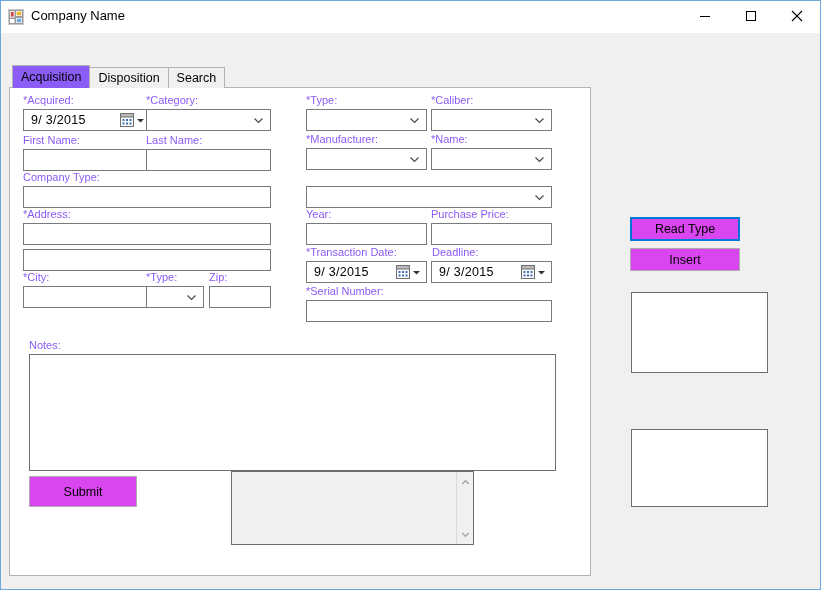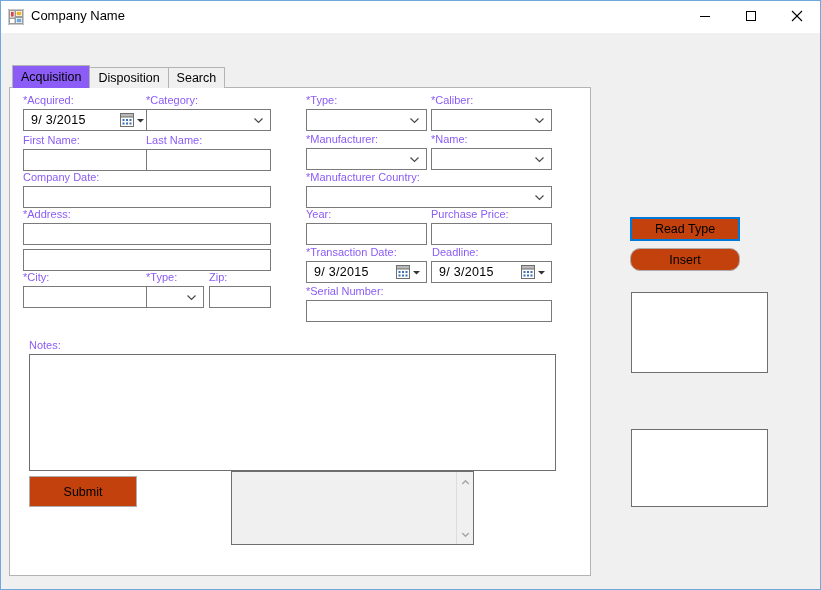--- a/index.html
+++ b/index.html
@@ -152,21 +152,21 @@
     padding-left: 7px;
     white-space: nowrap;
     letter-spacing: 0.3px;
   }
   .dtp .dtp-cal { padding-right: 2px; display: flex; align-items: center; }
   .dtp .dtp-arrow { padding-right: 5px; display: flex; align-items: center; }
 
   .btn {
     position: absolute;
     box-sizing: border-box;
-    background: #c2410c;
+    background: #d946ef;
     border: 1px solid #adadad;
     font-size: 12.5px;
     color: #000;
     font-family: "Liberation Sans", sans-serif;
     display: flex;
     align-items: center;
     justify-content: center;
     padding: 0;
   }
   .btn.focused {
@@ -284,21 +284,21 @@
       <span class="dtp-arrow">
         <svg width="9" height="9" viewBox="0 0 9 9">
             <path d="M1 3 L4.5 6.5 L8 3 Z" fill="#333"></path>
           </svg>
       </span>
     </div>
 
     <span class="lbl" style="left:13px; top:45px;">First Name:</span>
     <input class="txt" style="left: 13px; top: 61px; width: 128px; height: 22px;" value="">
 
-    <span class="lbl" style="left:13px; top:82px;">Company Date:</span>
+    <span class="lbl" style="left:13px; top:82px;">Company Type:</span>
     <input class="txt" style="left: 13px; top: 98px; width: 248px; height: 22px;" value="">
 
     <span class="lbl" style="left:13px; top:119px;">*Address:</span>
     <input class="txt" style="left: 13px; top: 135px; width: 248px; height: 22px;" value="">
     <input class="txt" style="left: 13px; top: 161px; width: 248px; height: 22px;" value="">
 
     <span class="lbl" style="left:13px; top:182px;">*City:</span>
     <input class="txt" style="left: 13px; top: 198px; width: 128px; height: 22px;" value="">
 
     <span class="lbl" style="left:136px; top:5px;">*Category:</span>
@@ -342,21 +342,20 @@
       </svg>
     </div>
 
     <span class="lbl" style="left:421px; top:44px;">*Name:</span>
     <div class="combo" style="left:421px; top:60px; width:121px; height:22px;">
       <svg class="chev" width="11" height="11" viewBox="0 0 11 11">
         <path d="M1.5 3.5 L5.5 7.5 L9.5 3.5" fill="none" stroke="#4a4a4a" stroke-width="1.2"></path>
       </svg>
     </div>
 
-    <span class="lbl" style="left:296px; top:82px;">*Manufacturer Country:</span>
     <div class="combo" style="left:296px; top:98px; width:246px; height:22px;">
       <svg class="chev" width="11" height="11" viewBox="0 0 11 11">
         <path d="M1.5 3.5 L5.5 7.5 L9.5 3.5" fill="none" stroke="#4a4a4a" stroke-width="1.2"></path>
       </svg>
     </div>
 
     <span class="lbl" style="left:296px; top:119px;">Year:</span>
     <input class="txt" style="left: 296px; top: 135px; width: 121px; height: 22px;" value="">
 
     <span class="lbl" style="left:421px; top:119px;">Purchase Price:</span>
@@ -431,21 +430,21 @@
         </span>
       </div>
     </div>
 
   </div>
 
   <button class="btn focused" style="left:629px; top:216px; width:110px; height:24px;">
     <span>Read Type</span>
   </button>
 
-  <button class="btn" style="left:629px; top:247px; width:110px; height:23px;border-radius:10px;">
+  <button class="btn" style="left:629px; top:247px; width:110px; height:23px;">
     <span>Insert</span>
   </button>
 
   <div class="listbox" style="left:630px; top:291px; width:137px; height:81px;"></div>
 
   <div class="listbox" style="left:630px; top:428px; width:137px; height:78px;"></div>
 
 </div>
 
 </body></html>

